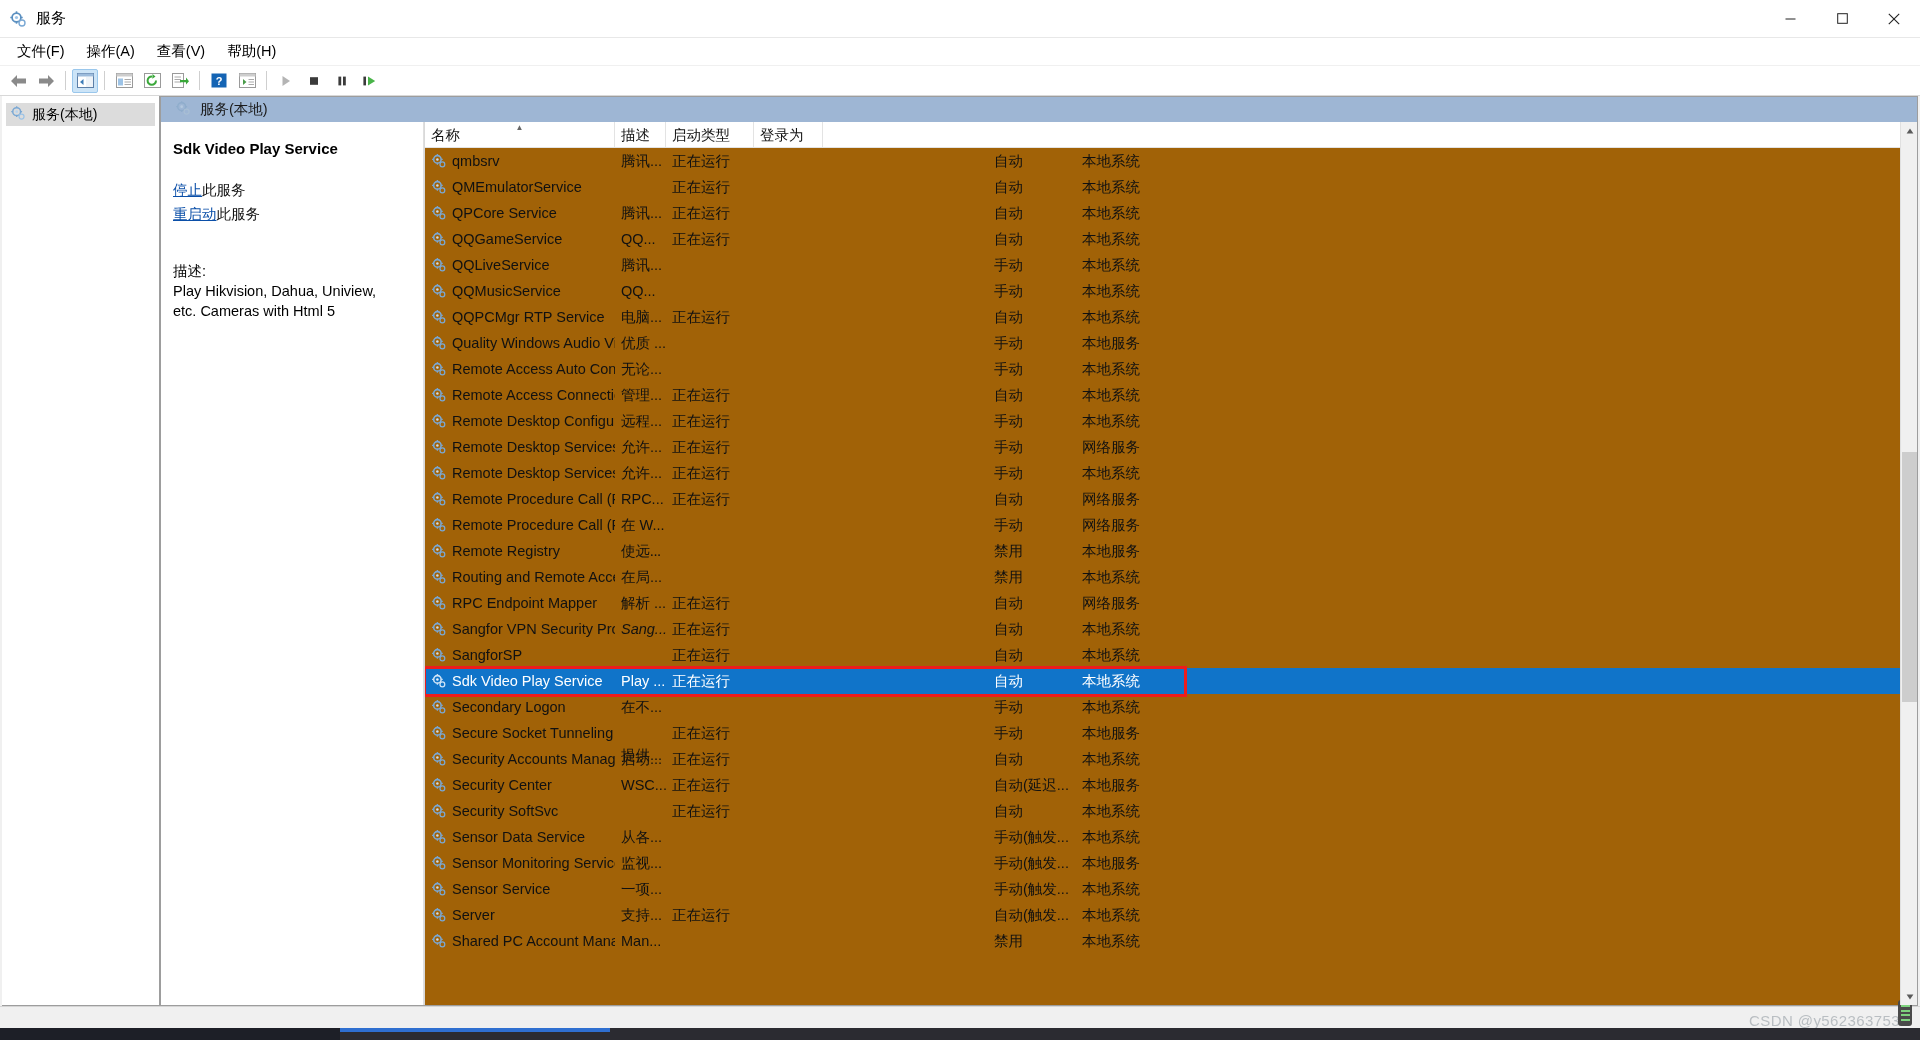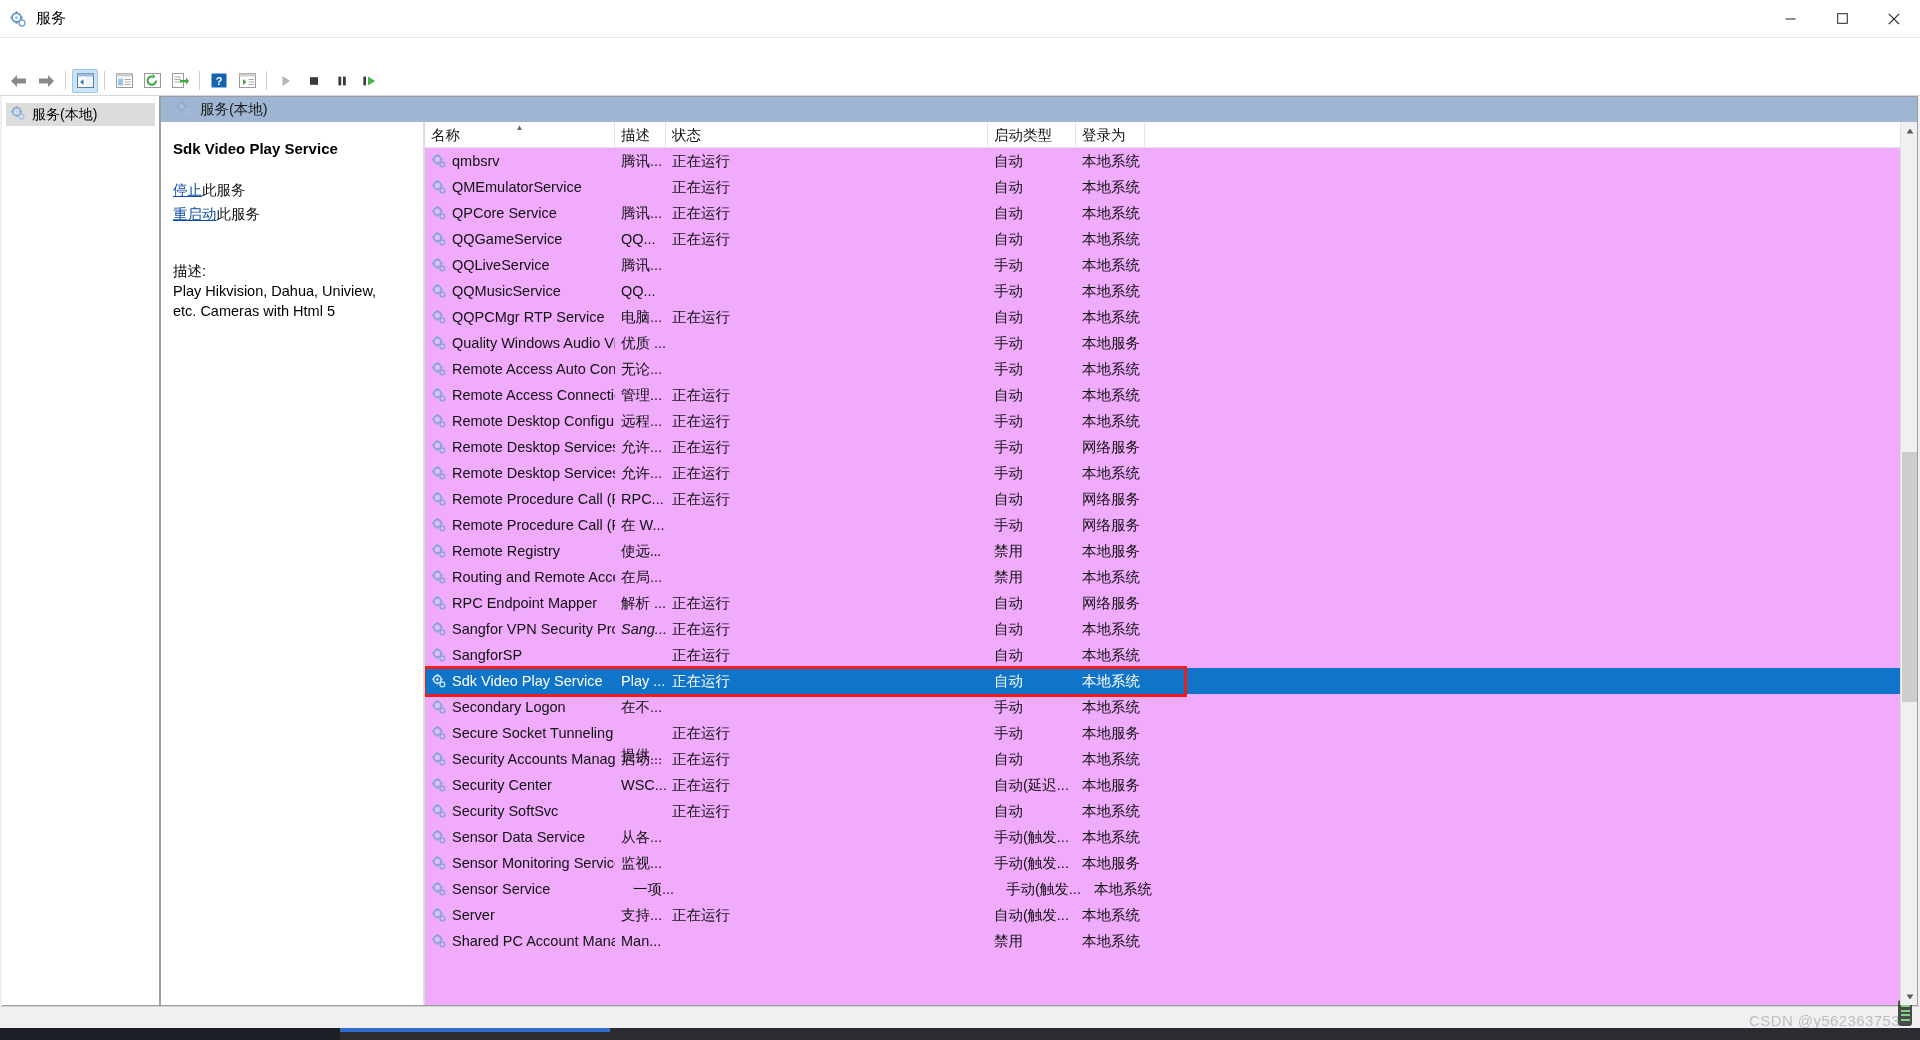--- a/index.html
+++ b/index.html
@@ -161,21 +161,21 @@
     margin-bottom: 5px;
   }
   .details-link u { text-decoration: underline; }
   .details-desc-label { margin-top: 38px; font-size: 14.5px; }
   .details-desc-body { font-size: 14.5px; line-height: 18.5px; margin-top: 1px; }
 
   
   .listview {
     flex: 1;
     position: relative;
-    background: #f0abfc;
+    background: #a16207;
     overflow: hidden;
     border-left: 1px solid #d9d9d9;
   }
 
   .lv-header {
     display: flex;
     height: 26px;
     background: #ffffff;
     border-bottom: 1px solid #e3e3e3;
     position: relative;
@@ -354,20 +354,26 @@
       </div>
       <div class="win-btn close-btn">
         <svg width="12" height="12" viewBox="0 0 12 12">
             <line x1="0.8" y1="0.8" x2="11.2" y2="11.2" stroke="#222" stroke-width="1.1"></line>
             <line x1="11.2" y1="0.8" x2="0.8" y2="11.2" stroke="#222" stroke-width="1.1"></line>
           </svg>
       </div>
     </div>
   </div>
 
+  <div class="menubar">
+    <div class="menu-item">文件(F)</div>
+    <div class="menu-item">操作(A)</div>
+    <div class="menu-item">查看(V)</div>
+    <div class="menu-item">帮助(H)</div>
+  </div>
 
   <div class="toolbar">
     <div class="tb-btn">
       <svg width="19" height="16" viewBox="0 0 19 16">
         <path d="M8 2 L2 8 L8 14 L8 10.5 L17 10.5 L17 5.5 L8 5.5 Z" fill="#8a8a8a"></path>
       </svg>
     </div>
     <div class="tb-btn">
       <svg width="19" height="16" viewBox="0 0 19 16">
         <path d="M11 2 L17 8 L11 14 L11 10.5 L2 10.5 L2 5.5 L11 5.5 Z" fill="#8a8a8a"></path>
@@ -512,23 +518,20 @@
         <div class="listview">
 
           <div class="lv-header" id="lv-header">
               <div class="lv-head-cell" style="width: 190px;">
                 <span>名称</span>
                 <span class="sort-arrow">▲</span>
               </div>
               <div class="lv-head-cell" style="width: 51px;">
                 <span>描述</span>
               </div>
-              <div class="lv-head-cell" style="width: 322px;">
-                <span>状态</span>
-              </div>
               <div class="lv-head-cell" style="width: 88px;">
                 <span>启动类型</span>
               </div>
               <div class="lv-head-cell" style="width: 69px;">
                 <span>登录为</span>
               </div>
               <div class="lv-head-cell" style="flex: 1 1 0%;"></div>
             </div>
           <div class="lv-rows" id="lv-rows">
               <div class="lv-row">
@@ -1185,21 +1188,21 @@
                         <line x1="7.2" y1="1.2" x2="7.2" y2="2.8"></line>
                         <line x1="7.2" y1="11.6" x2="7.2" y2="13.2"></line>
                         <line x1="1.2" y1="7.2" x2="2.8" y2="7.2"></line>
                         <line x1="11.6" y1="7.2" x2="13.2" y2="7.2"></line>
                       </g>
                       <circle cx="12.8" cy="12.8" r="2.7" fill="none" stroke="#7aa8d4" stroke-width="1.4"></circle>
                     </svg>
                   </span>
                   <span>Sensor Service</span>
                 </div>
-                <div class="lv-cell" style="width: 51px; margin-left: 12px;">一项...</div>
+                <div class="lv-cell" style="width: 51px;">一项...</div>
                 <div class="lv-cell" style="width: 322px;"></div>
                 <div class="lv-cell" style="width: 88px;">手动(触发...</div>
                 <div class="lv-cell" style="width: 69px;">本地系统</div>
                 <div class="lv-cell" style="flex: 1 1 0%;"></div>
               </div>
               <div class="lv-row">
                 <div class="lv-cell name" style="width: 190px;">
                   <span style="width: 16px; height: 16px; display: block; flex: 0 0 auto;">
                     <svg class="svc-icon" viewBox="0 0 18 18">
                       <circle cx="7.2" cy="7.2" r="4.2" fill="none" stroke="#7aa8d4" stroke-width="1.8"></circle>

